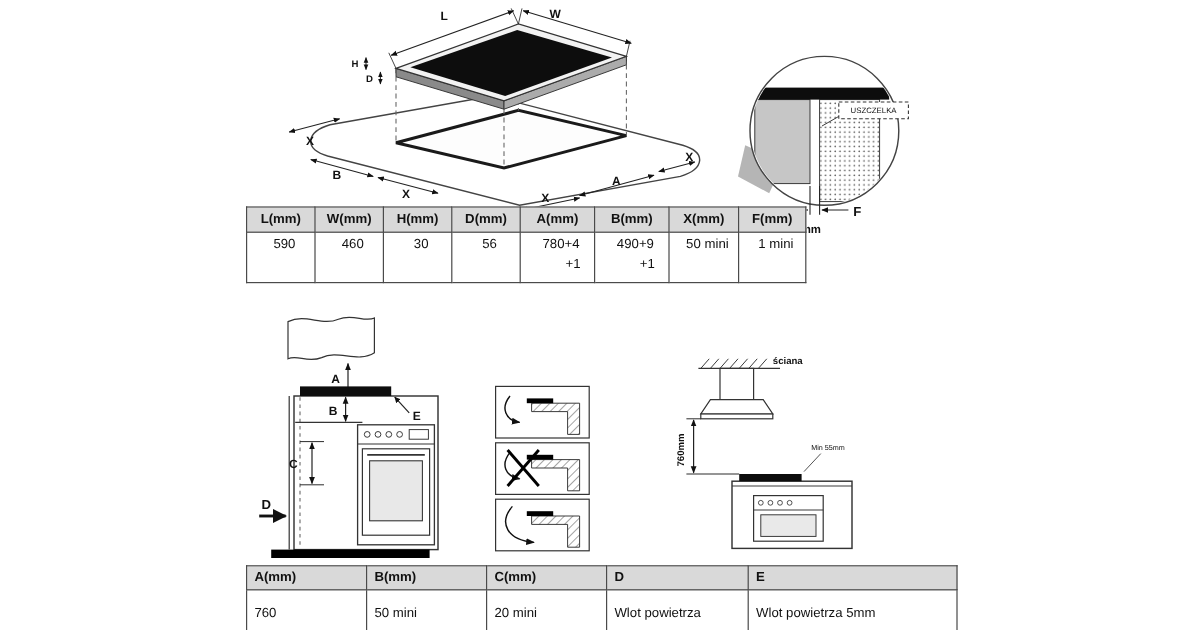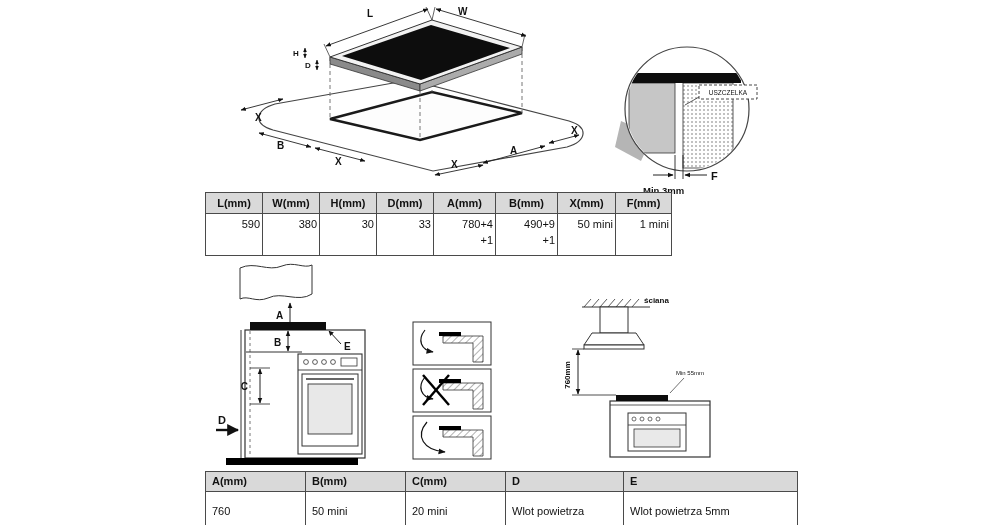--- a/index.html
+++ b/index.html
@@ -3,21 +3,21 @@
 <meta charset="utf-8">
 <style>
   *{box-sizing:border-box;margin:0;padding:0}
   html,body{background:#fff}
   body{width:1000px;height:525px;position:relative;overflow:hidden;
        font-family:"Liberation Sans","DejaVu Sans",sans-serif;color:#111}
   .abs{position:absolute}
   table{border-collapse:collapse;background:#fff}
   th,td{border:1px solid #4a4a4a;font-size:11px;vertical-align:top}
   .t1 th{background:#d9d9d9;font-weight:bold;text-align:center;padding:4px 2px}
-  .t1 td{padding:4px 2px 4px 8px;height:42px;text-align:right}
+  .t1 td{padding:4px 2px 4px 8px;height:42px;text-align:center}
   .t1 .l2{margin-left:20px;margin-top:4px}
   .t2 th{background:#d9d9d9;font-weight:bold;text-align:left;padding:3px 6px;height:20px}
   .t2 td{padding:13px 6px;text-align:left;height:19px}
   svg{display:block}
   svg text{fill:#111}
   .dim{font-weight:bold}
 </style>
 </head>
 <body>
 
@@ -116,21 +116,21 @@
   <g>
     <line x1="60" y1="122" x2="60" y2="146" stroke="#222" stroke-width="0.9"></line>
     <line x1="68" y1="122" x2="68" y2="146" stroke="#222" stroke-width="0.9"></line>
     <line x1="38" y1="142" x2="58" y2="142" stroke="#222" stroke-width="1" marker-end="url(#m2)"></line>
     <line x1="92" y1="142" x2="70" y2="142" stroke="#222" stroke-width="1" marker-end="url(#m2)"></line>
     <text class="dim" font-size="11" x="96" y="147">F</text>
     <text class="dim" font-size="9.5" x="28" y="161">Min.3mm</text>
   </g>
 </svg>
 
-<table class="t1 abs" style="left:205px;top:192px">
+<table class="t1 abs" style="left:205px;top:172px">
   <colgroup>
     <col style="width:57px">
       <col style="width:57px">
       <col style="width:57px">
       <col style="width:57px">
     <col style="width:62px">
       <col style="width:62px">
       <col style="width:58px">
       <col style="width:56px">
   </colgroup>
@@ -142,23 +142,23 @@
       <th>D(mm)</th>
       <th>A(mm)</th>
       <th>B(mm)</th>
       <th>X(mm)</th>
       <th>F(mm)</th>
     </tr>
   </thead>
   <tbody>
     <tr>
       <td>590</td>
-      <td>380</td>
+      <td>460</td>
       <td>30</td>
-      <td>33</td>
+      <td>56</td>
       <td>
           <div>780+4</div>
           <div class="l2">+1</div>
         </td>
       <td>
           <div>490+9</div>
           <div class="l2">+1</div>
         </td>
       <td>50 mini</td>
       <td>1 mini</td>

